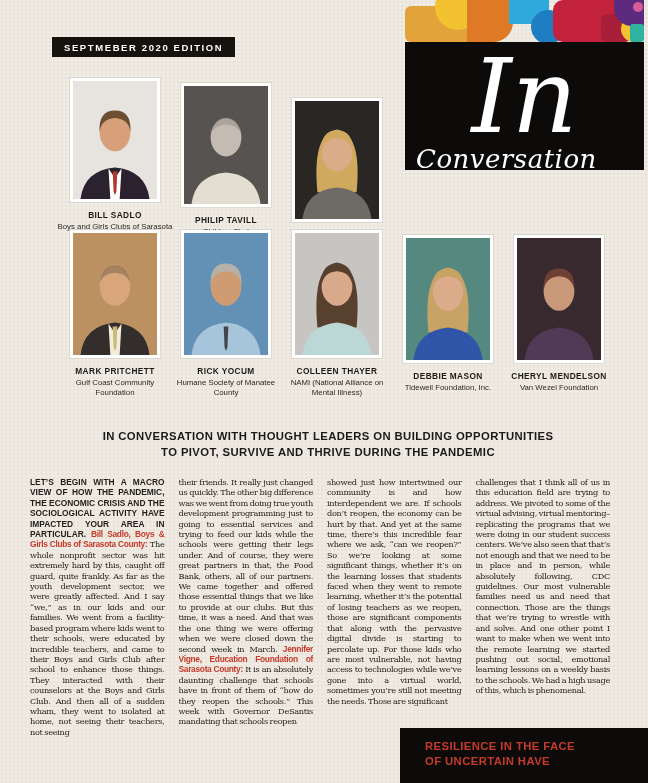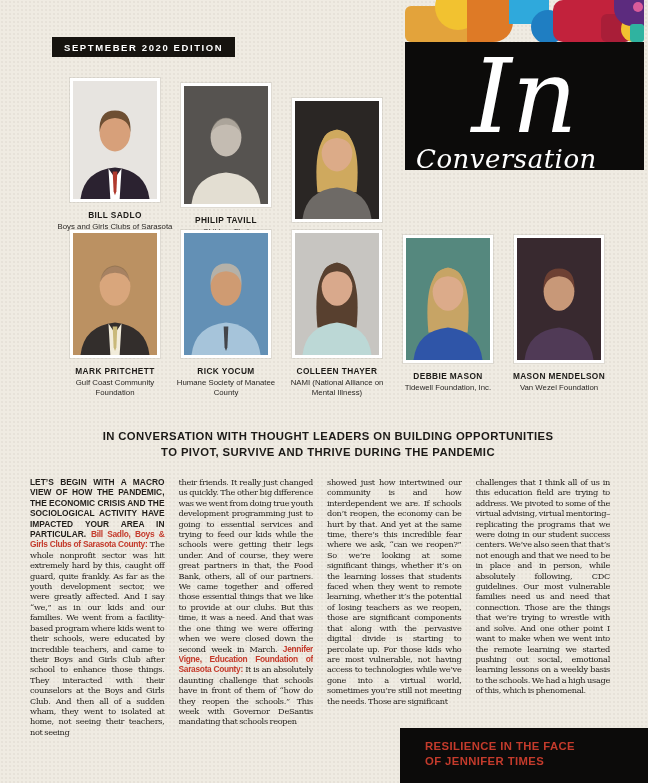--- a/index.html
+++ b/index.html
@@ -230,21 +230,21 @@
     <figure class="card">
       <div class="photo">
           <svg viewBox="0 0 90 124" width="100%" height="100%" preserveAspectRatio="none">
             <rect width="90" height="124" fill="#38292f"></rect>
             <ellipse cx="45" cy="54" rx="16.5" ry="20" fill="#c89878"></ellipse>
             <path d="M28.5 54 Q27 31 45 31 Q63 31 61.5 54 Q60 40 45 39 Q30 40 28.5 54 Z" fill="#6d4033"></path>
             <path d="M8 124 Q12 94 45 91 Q78 94 82 124 Z" fill="#503a56"></path>
           </svg>
         </div>
       <figcaption class="caption">
-        <div class="pname">MASON MENDELSON</div>
+        <div class="pname">CHERYL MENDELSON</div>
         <div class="porg">Van Wezel Foundation</div>
       </figcaption>
     </figure>
   </div>
 
   <div class="headline">
     <div>IN CONVERSATION WITH THOUGHT LEADERS ON BUILDING OPPORTUNITIES</div>
     <div>TO PIVOT, SURVIVE AND THRIVE DURING THE PANDEMIC</div>
   </div>
 
@@ -262,16 +262,16 @@
     <div class="col">
       <span>showed just how intertwined our community is and how interdependent we are. If schools don’t reopen, the economy can be hurt by that. And yet at the same time, there’s this incredible fear where we ask, “can we reopen?” So we’re looking at some significant things, whether it’s on the learning losses that students faced when they went to remote learning, whether it’s the potential of losing teachers as we reopen, those are significant components that along with the pervasive digital divide is starting to percolate up. For those kids who are most vulnerable, not having access to technologies while we’ve gone into a virtual world, sometimes you’re still not meeting the needs. Those are significant</span>
     </div>
     <div class="col">
       <span>challenges that I think all of us in this education field are trying to address. We pivoted to some of the virtual advising, virtual mentoring–replicating the programs that we were doing in our student success centers. We’ve also seen that that’s not enough and that we need to be in place and in person, while absolutely following, CDC guidelines. Our most vulnerable families need us and need that connection. Those are the things that we’re trying to wrestle with and solve. And one other point I want to make when we went into the remote learning we started pushing out social, emotional learning lessons on a weekly basis to the schools. We had a high usage of this, which is phenomenal.</span>
     </div>
   </div>
 
   <div class="footer-box">
     <div>RESILIENCE IN THE FACE</div>
-    <div>OF JENNIFER TIMES</div>
+    <div>OF UNCERTAIN HAVE</div>
   </div>
 
 </div>
 
 </body></html>

